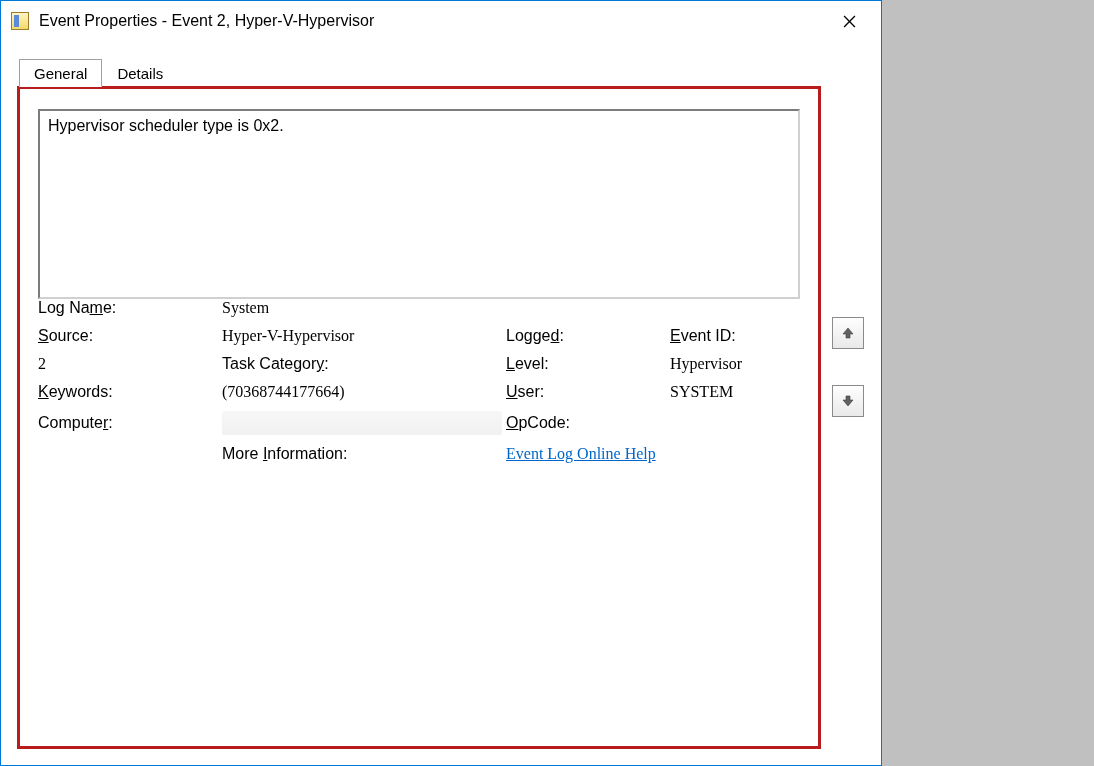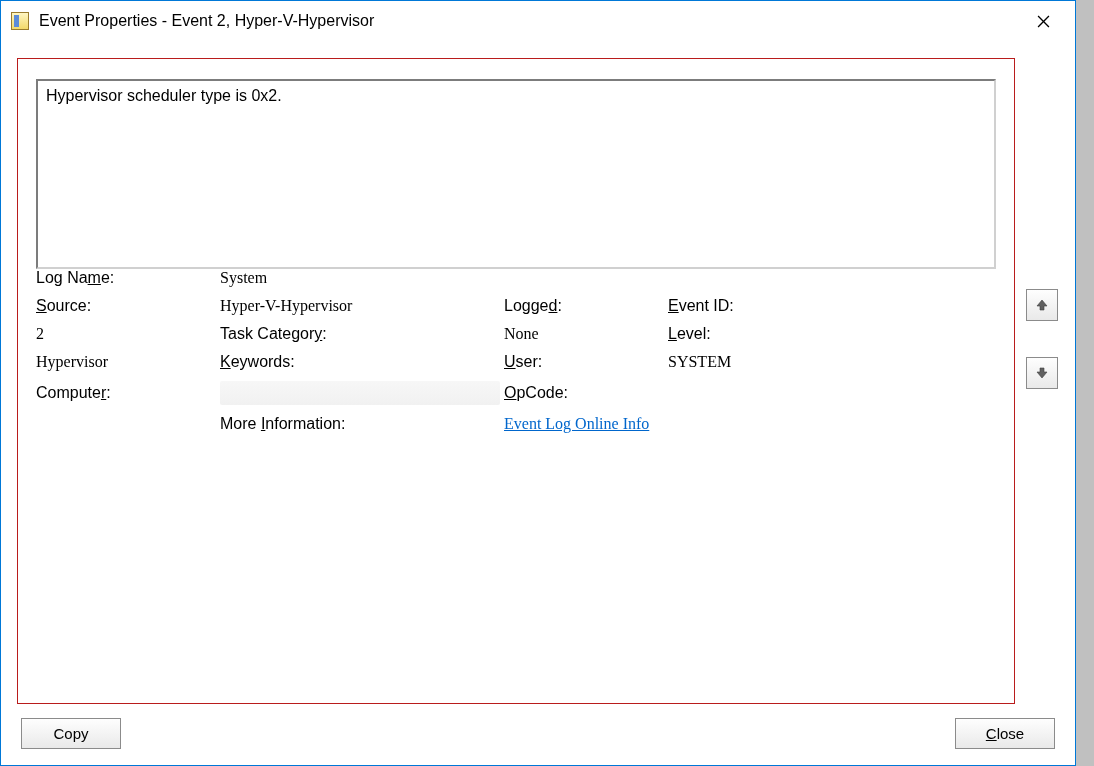--- a/index.html
+++ b/index.html
@@ -5,21 +5,21 @@
     * { box-sizing: border-box; margin: 0; padding: 0; }
     body {
       font-family: "Segoe UI", Tahoma, sans-serif;
       font-size: 15px;
       background: #c0c0c0;
       width: 1094px;
       height: 766px;
       overflow: hidden;
     }
     .window {
-      width: 1076px;
+      width: 882px;
       height: 766px;
       background: #ffffff;
       border: 1px solid #0078d7;
     }
     .titlebar {
       height: 40px;
       display: flex;
       align-items: center;
       padding: 0 12px 0 10px;
       background: #ffffff;
@@ -70,21 +70,21 @@
     }
     .tab.inactive { border: 1px solid transparent; }
 
     .panel-wrap {
       display: flex;
       gap: 10px;
       flex: 1;
       align-items: stretch;
     }
     .tab-panel {
-      border: 1px solid #b91c1c;
+      border: 3px solid #b91c1c;
       margin-top: -1px;
       flex: 1;
       padding: 20px 18px 18px 18px;
       display: flex; flex-direction: column;
     }
     .description-box {
       border: 2px inset #d0d0d0;
       background: #ffffff;
       height: 190px;
       padding: 6px 8px;
@@ -149,76 +149,72 @@
     <span class="title-text">Event Properties - Event 2, Hyper-V-Hypervisor</span>
     <div class="close-btn">
       <svg viewBox="0 0 12 12">
         <line x1="1" y1="1" x2="11" y2="11" stroke="#000" stroke-width="1.2"></line>
         <line x1="11" y1="1" x2="1" y2="11" stroke="#000" stroke-width="1.2"></line>
       </svg>
     </div>
   </div>
 
   <div class="client">
+    <div class="tabs-row">
+      <div class="tab active">General</div>
+      <div class="tab inactive">Details</div>
+    </div>
 
     <div class="panel-wrap">
       <div class="tab-panel">
         <div class="description-box">Hypervisor scheduler type is 0x2.</div>
 
         <div class="fields">
           <div class="lbl">Log Na<span class="ul">m</span>e:</div>
           <div class="val">System</div>
           <div></div>
             <div></div>
 
           <div class="lbl"><span class="ul">S</span>ource:</div>
           <div class="val">Hyper-V-Hypervisor</div>
           <div class="lbl">Logge<span class="ul">d</span>:</div>
 
           <div class="lbl"><span class="ul">E</span>vent ID:</div>
           <div class="val">2</div>
           <div class="lbl">Task Categor<span class="ul">y</span>:</div>
-          <div class="val">None</div>
 
           <div class="lbl"><span class="ul">L</span>evel:</div>
           <div class="val">Hypervisor</div>
           <div class="lbl"><span class="ul">K</span>eywords:</div>
+          <div class="val">(70368744177664)</div>
 
           <div class="lbl"><span class="ul">U</span>ser:</div>
           <div class="val">SYSTEM</div>
           <div class="lbl">Compute<span class="ul">r</span>:</div>
           <div class="val blank"></div>
 
           <div class="lbl"><span class="ul">O</span>pCode:</div>
           <div></div>
             <div></div>
 
           <div class="lbl">More <span class="ul">I</span>nformation:</div>
-          <div class="val"><a class="link">Event Log Online Info</a></div>
+          <div class="val"><a class="link">Event Log Online Help</a></div>
           <div></div>
             <div></div>
         </div>
       </div>
 
       <div class="side-buttons">
         <div class="nav-btn">
           <svg width="14" height="14" viewBox="0 0 14 14">
             <polygon points="7,2 12,8 9,8 9,12 5,12 5,8 2,8" fill="#606060" stroke="#404040" stroke-width="0.6"></polygon>
           </svg>
         </div>
         <div class="nav-btn">
           <svg width="14" height="14" viewBox="0 0 14 14">
             <polygon points="7,12 12,6 9,6 9,2 5,2 5,6 2,6" fill="#606060" stroke="#404040" stroke-width="0.6"></polygon>
           </svg>
         </div>
       </div>
     </div>
 
-    <div class="footer">
-      <button class="btn">
-        <span>Copy</span>
-      </button>
-      <button class="btn">
-        <span><span class="ul">C</span>lose</span>
-      </button>
-    </div>
   </div>
 </div>
 
 </body></html>

